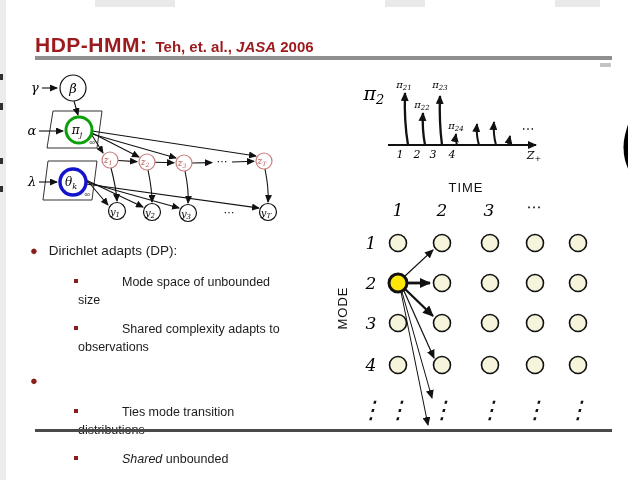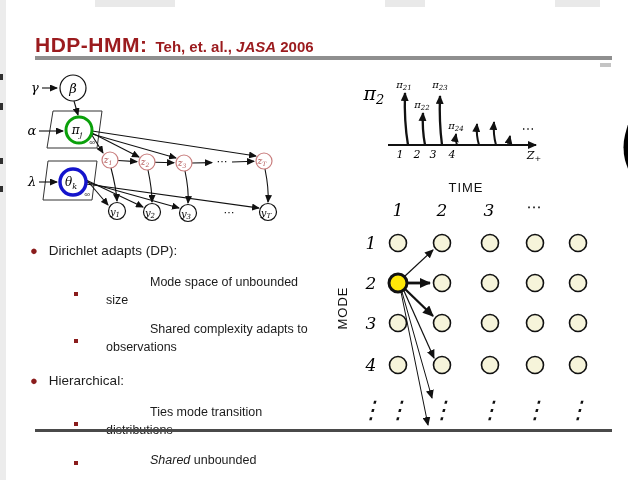--- a/index.html
+++ b/index.html
@@ -15,21 +15,21 @@
   .title-main{font-size:21px;font-weight:bold;color:#9b1b1e;letter-spacing:0.5px;}
   .title-ref{font-size:15px;font-weight:bold;color:#9b1b1e;margin-top:16px;}
   .title-ref i{font-style:italic;}
   .rule{position:absolute;left:35px;width:577px;}
   .rule-top{top:56px;height:4px;background:#8f8f8f;}
   .rule-bottom{top:429px;height:3px;background:#4a4a4a;}
   
   .bullets{position:absolute;left:30px;top:243px;width:315px;}
   .b-main{display:flex;gap:11px;font-size:13.5px;line-height:1.25;margin-bottom:13px;}
   .b-dot{color:#8a1c1c;font-size:13px;line-height:1.25;}
-  .b-sub{display:flex;gap:28px;margin-left:44px;margin-bottom:11px;font-size:12.5px;line-height:1.45;align-items:center;}
+  .b-sub{display:flex;gap:0;margin-left:44px;margin-bottom:11px;font-size:12.5px;line-height:1.45;}
   .b-sq{width:4px;height:4px;background:#8a1c1c;margin-top:6px;flex:none;}
   .b-sub .txt{max-width:215px;display:inline-block;}
   .b-sub i{font-style:italic;margin-left:44px;}
   .gap-before-main{margin-top:17px;}
   
   .gm-svg{position:absolute;left:18px;top:68px;}
   .pi2-svg{position:absolute;left:360px;top:75px;}
   .grid-svg{position:absolute;left:335px;top:178px;}
   .blob-svg{position:absolute;left:618px;top:85px;}
   .math{font-family:"DejaVu Serif",serif;font-style:italic;}
@@ -167,21 +167,20 @@
     <div class="b-sub">
       <span class="b-sq"></span>
       <span class="txt"><i></i><span>Mode space of unbounded size</span></span>
     </div>
     <div class="b-sub">
       <span class="b-sq"></span>
       <span class="txt"><i></i><span>Shared complexity adapts to observations</span></span>
     </div>
     <div class="b-main gap-before-main">
       <span class="b-dot">●</span>
-      <span class="txt">Hierarchical:</span>
     </div>
     <div class="b-sub">
       <span class="b-sq"></span>
       <span class="txt"><i></i><span>Ties mode transition distributions</span></span>
     </div>
     <div class="b-sub">
       <span class="b-sq"></span>
       <span class="txt"><i>Shared</i><span> unbounded</span></span>
     </div>
   </div>

